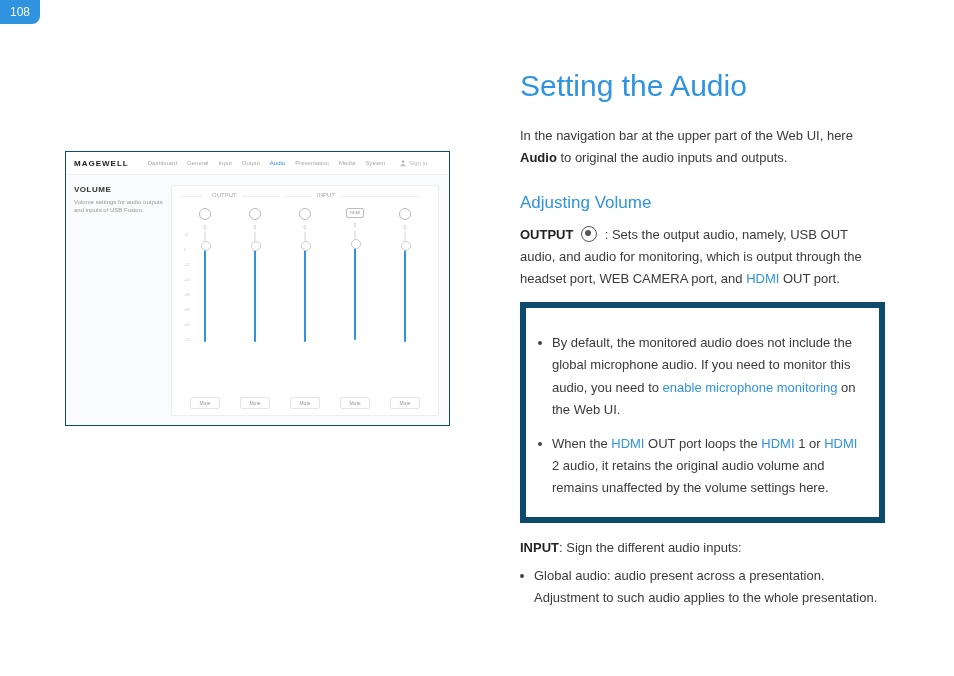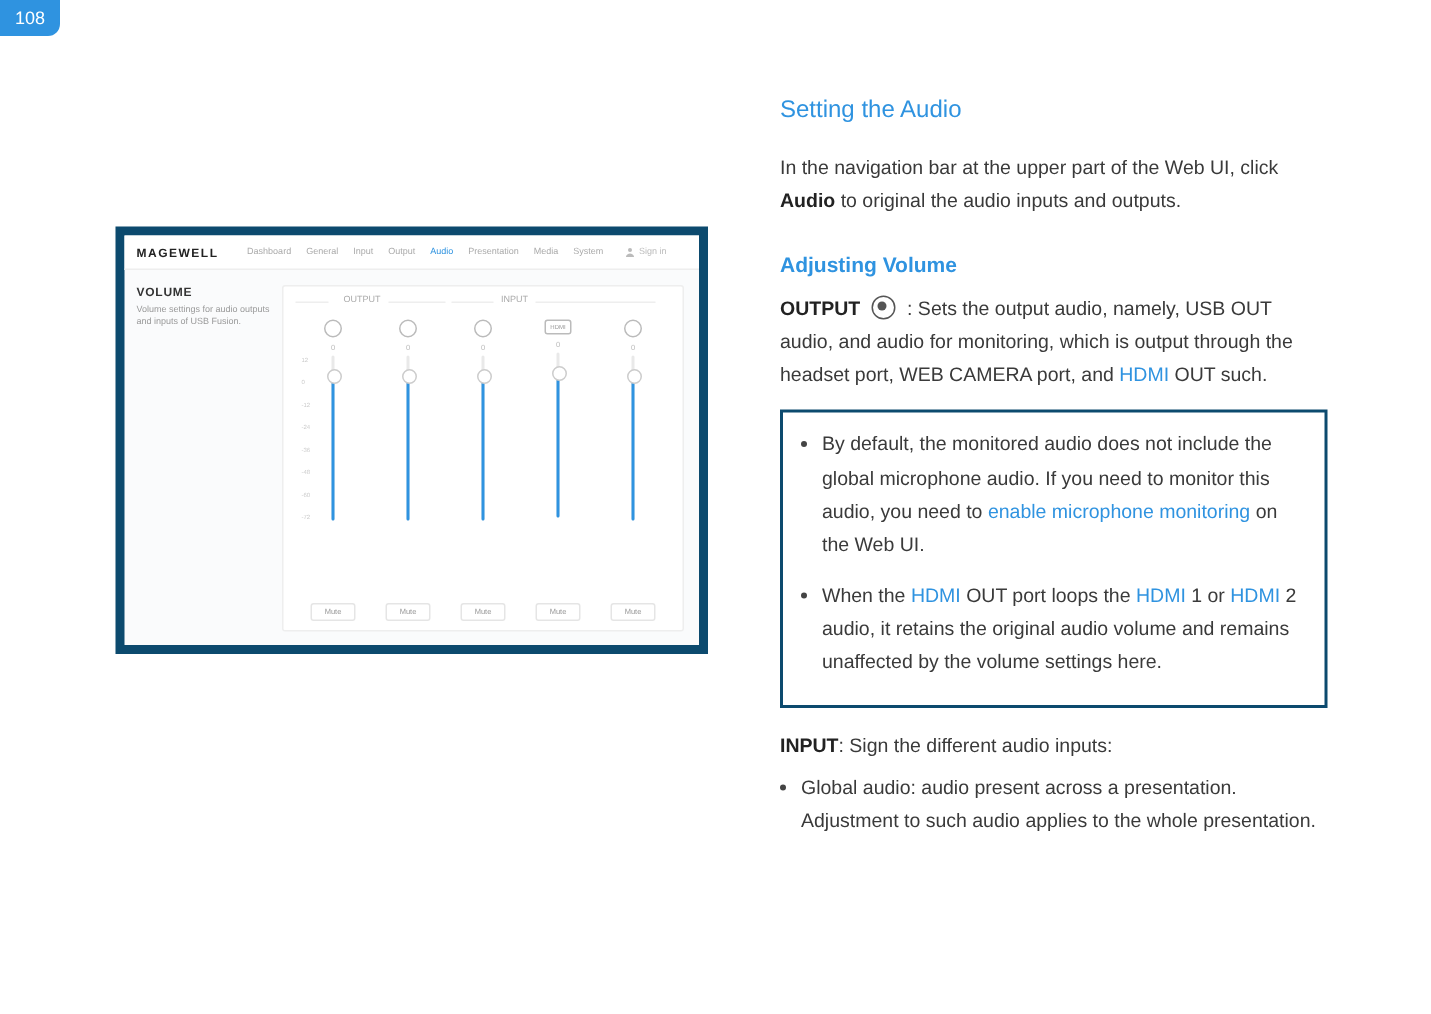--- a/index.html
+++ b/index.html
@@ -1,20 +1,20 @@
 <!DOCTYPE html>
 <html><head>
 <meta charset="utf-8">
 <style>
   html,body{margin:0;padding:0;background:#fff;font-family:"Segoe UI",Arial,sans-serif;color:#2a2a2a}
   #page{position:relative;width:954px;height:676px;overflow:hidden}
   
   #pgtab{position:absolute;left:0;top:0;width:40px;height:24px;background:#2f93e0;border-bottom-right-radius:8px;color:#fff;font-size:12px;line-height:24px;text-align:center}
   
-  #shot{position:absolute;left:77px;top:151px;width:383px;height:273px;border:6px solid #0c4a6e;background:#fafbfc;font-size:7px;color:#888}
+  #shot{position:absolute;left:65px;top:151px;width:383px;height:273px;border:1px solid #0c4a6e;background:#fafbfc;font-size:7px;color:#888}
   #shot .top{height:22px;background:#fff;border-bottom:1px solid #eee;display:flex;align-items:center}
   #shot .brand{width:60px;font-weight:700;color:#222;font-size:8px;padding-left:8px;letter-spacing:1px}
   #shot .tabs{display:flex;gap:10px;flex:1;justify-content:center}
   #shot .tabs span{font-size:6px;color:#aaa}
   #shot .tabs span.act{color:#2f93e0}
   #shot .sign{width:50px;font-size:6px;color:#bbb;display:flex;align-items:center;gap:2px}
   #shot .body{display:flex;height:calc(100% - 22px)}
   #shot .side{width:105px;padding:10px 8px;box-sizing:border-box}
   #shot .side .t{font-size:8px;font-weight:600;color:#333;letter-spacing:.5px}
   #shot .side .d{font-size:6px;color:#999;line-height:1.4;margin-top:4px}
@@ -34,28 +34,28 @@
   #shot .n{font-size:5px;color:#bbb;margin-bottom:2px}
   #shot .track{width:2px;height:110px;background:#e9e9e9;position:relative;border-radius:1px}
   #shot .fill{position:absolute;bottom:0;left:0;right:0;background:#2f93e0;border-radius:1px}
   #shot .knob{position:absolute;left:-3px;width:8px;height:8px;background:#fff;border:1px solid #ccc;border-radius:50%}
   #shot .ticks{position:absolute;left:-20px;top:0;height:100%;display:flex;flex-direction:column;justify-content:space-between}
   #shot .ticks span{font-size:4px;color:#ccc}
   #shot .mutes{position:absolute;left:8px;right:8px;bottom:6px;display:flex;justify-content:space-around}
   #shot .mute{font-size:5px;color:#999;border:1px solid #e5e5e5;padding:2px 8px;border-radius:2px;background:#fff}
   
   #content{position:absolute;left:520px;top:60px;width:365px;font-size:13px;line-height:1.7;color:#3a3a3a}
-  #content h1{font-size:16px;font-weight:400;color:#2f93e0;margin:0 0 14px}
-  #content h2{font-size:14px;font-weight:700;color:#2f93e0;margin:20px 0 6px}
+  #content h1{font-size:30px;font-weight:400;color:#2f93e0;margin:0 0 14px}
+  #content h2{font-size:17px;font-weight:400;color:#2f93e0;margin:20px 0 6px}
   #content p{margin:0 0 4px}
   #content b{font-weight:600;color:#222}
   .lnk{color:#2f93e0}
   .circ{display:inline-block;width:14px;height:14px;border:1px solid #555;border-radius:50%;vertical-align:-3px;position:relative;margin:0 4px}
   .circ::after{content:"";position:absolute;left:3px;top:3px;width:6px;height:6px;background:#555;border-radius:50%}
-  .notebox{border:2px solid #0c4a6e;padding:10px 18px 6px 12px;margin:12px 0 14px}
+  .notebox{border:6px solid #0c4a6e;padding:24px 18px 6px 12px;margin:12px 0 14px}
   .notebox .bi{display:flex;margin-bottom:12px}
   .notebox .dot{width:4px;height:4px;background:#444;border-radius:50%;margin:9px 10px 0 0;flex:0 0 auto}
   .outer .li{display:flex;margin:6px 0}
   .outer .dot{width:4px;height:4px;background:#444;border-radius:50%;margin:9px 10px 0 0;flex:0 0 auto}
 </style>
 </head>
 <body>
 <div id="page">
 
 <div id="pgtab">108</div>
@@ -157,27 +157,27 @@
         <div class="mute">Mute</div>
         <div class="mute">Mute</div>
       </div>
     </div>
   </div>
 </div>
 
 <div id="content">
   <h1>Setting the Audio</h1>
   <p>
-    <span>In the navigation bar at the upper part of the Web UI, click </span><b>Audio</b><span> to original the audio inputs and outputs.</span>
+    <span>In the navigation bar at the upper part of the Web UI, here </span><b>Audio</b><span> to original the audio inputs and outputs.</span>
   </p>
 
   <h2>Adjusting Volume</h2>
   <p>
     <b>OUTPUT</b>
-    <span class="circ"></span><span> : Sets the output audio, namely, USB OUT audio, and audio for monitoring, which is output through the headset port, WEB CAMERA port, and </span><span class="lnk">HDMI</span><span> OUT such.</span>
+    <span class="circ"></span><span> : Sets the output audio, namely, USB OUT audio, and audio for monitoring, which is output through the headset port, WEB CAMERA port, and </span><span class="lnk">HDMI</span><span> OUT port.</span>
   </p>
 
   <div class="notebox">
     <div class="bi">
       <div class="dot"></div>
       <div><span>By default, the monitored audio does not include the global microphone audio. If you need to monitor this audio, you need to </span><span class="lnk">enable microphone monitoring</span><span> on the Web UI.</span></div>
     </div>
     <div class="bi">
       <div class="dot"></div>
       <div><span>When the </span><span class="lnk">HDMI</span><span> OUT port loops the </span><span class="lnk">HDMI</span><span> 1 or </span><span class="lnk">HDMI</span><span> 2 audio, it retains the original audio volume and remains unaffected by the volume settings here.</span></div>

